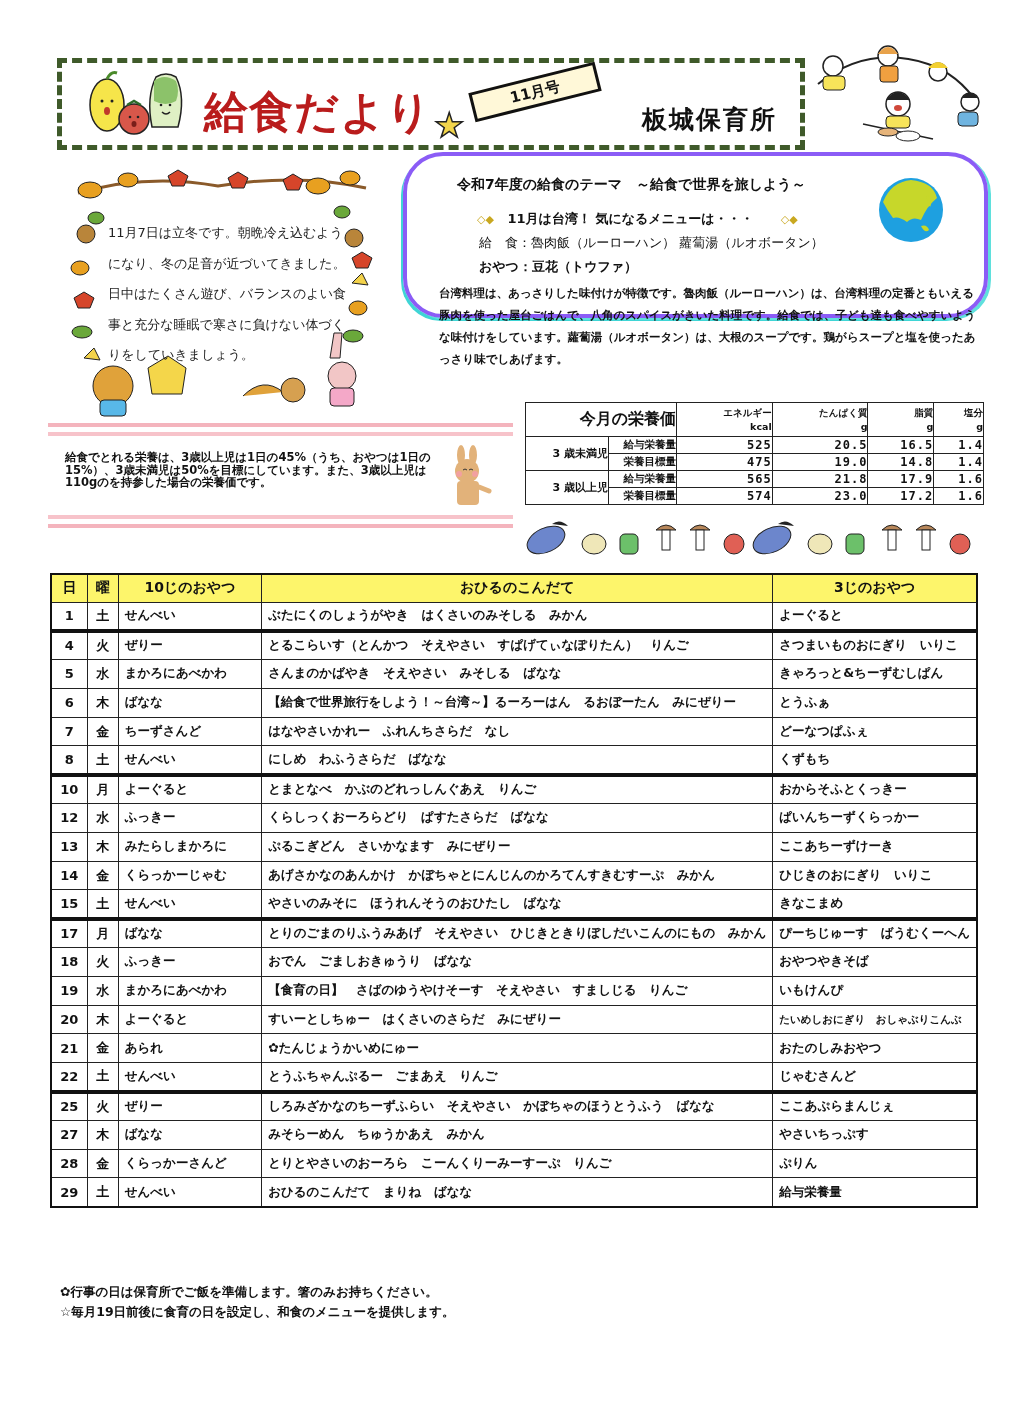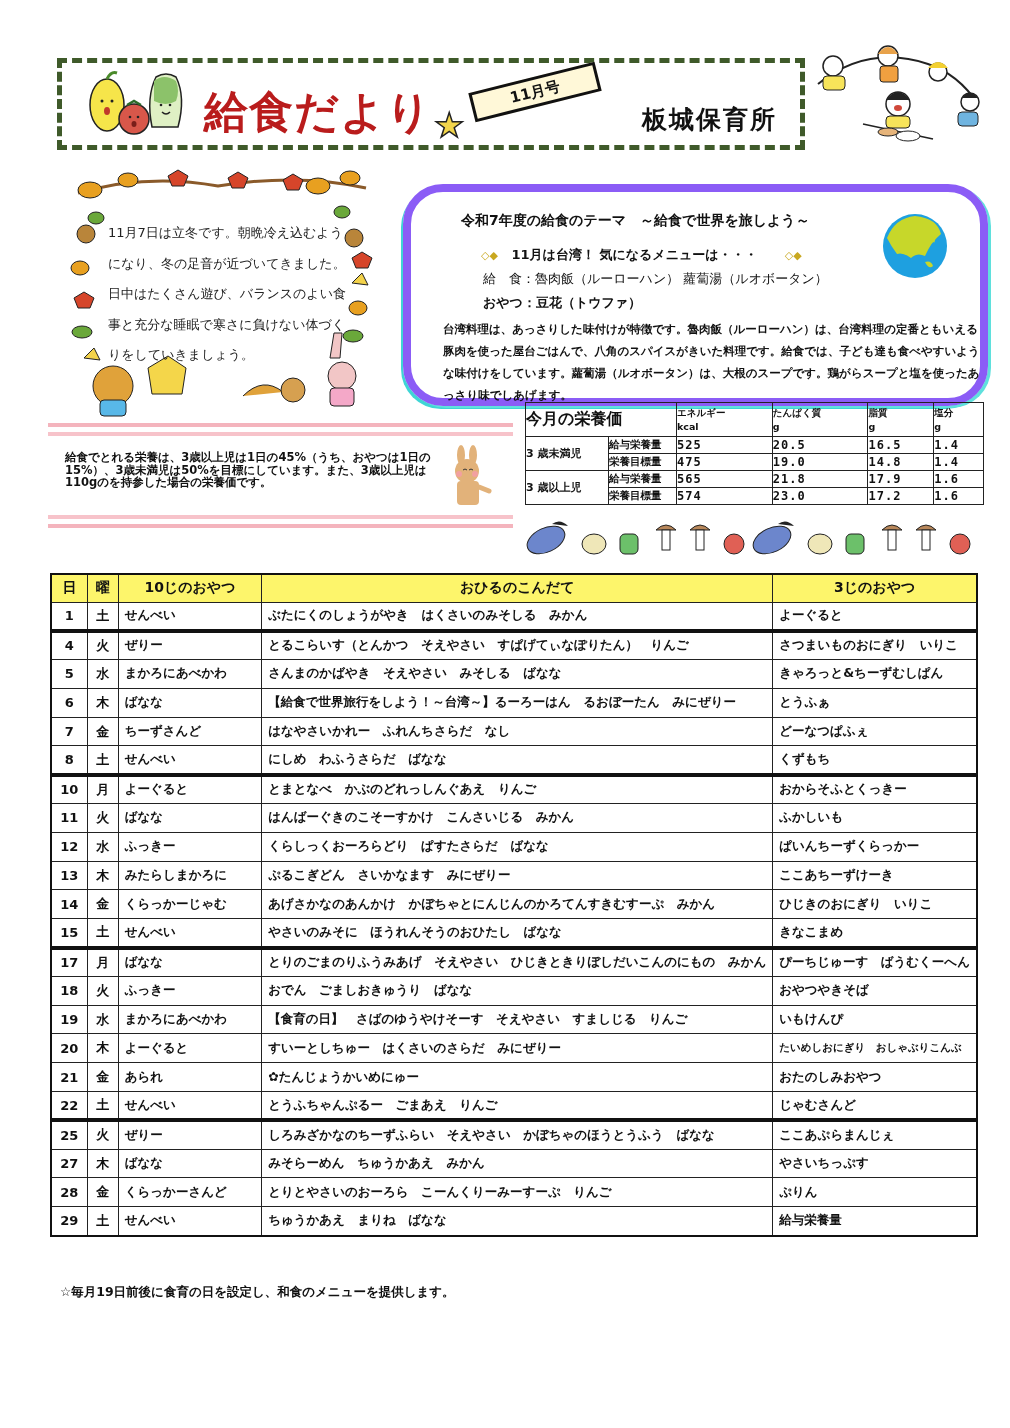--- a/index.html
+++ b/index.html
@@ -27,22 +27,22 @@
 
   
   .greeting-frame { position: absolute; left: 68px; top: 168px; width: 305px; height: 250px; }
   .greeting-text {
     position: absolute; left: 40px; top: 50px; width: 240px;
     font-size: 13px; line-height: 30.5px; color: #222;
   }
 
   
   .theme-box {
-    position: absolute; left: 403px; top: 184px; width: 585px; height: 222px;
-    border: 8px solid #8b5cf6; border-radius: 40px;
+    position: absolute; left: 403px; top: 152px; width: 585px; height: 166px;
+    border: 4px solid #8b5cf6; border-radius: 40px;
     box-shadow: 3px 2px 0 0 #5fe0dd, -2px 3px 0 0 #3fd5d5;
   }
   .theme-title { position: absolute; left: 50px; top: 20px; font-size: 14px; font-weight: bold; }
   .theme-month { position: absolute; left: 70px; top: 54px; font-size: 13px; font-weight: bold; }
   .sparkle-icon { color: #c9a820; font-size: 11px; }
   .theme-lunch { position: absolute; left: 72px; top: 78px; font-size: 13px; font-weight: normal; }
   .theme-snack { position: absolute; left: 72px; top: 102px; font-size: 13px; font-weight: bold; }
   .theme-desc { position: absolute; left: 32px; top: 126px; width: 540px; font-size: 11.5px; font-weight: bold; line-height: 22px; }
   .globe-icon { position: absolute; left: 470px; top: 20px; width: 68px; height: 68px; }
 
@@ -54,21 +54,21 @@
   .nutri-note::before { content: ""; position: absolute; left: 0; right: 0; top: 5px; height: 4px; background: #f7c3ca; }
   .nutri-note::after { content: ""; position: absolute; left: 0; right: 0; bottom: 5px; height: 4px; background: #f7c3ca; }
   .nutri-text { position: absolute; left: 17px; top: 24px; width: 370px; font-size: 11.5px; font-weight: bold; line-height: 12.5px; }
   .rabbit-icon { position: absolute; left: 395px; top: 18px; width: 50px; height: 62px; }
 
   
   table.nutri-table {
     position: absolute; left: 525px; top: 402px; width: 459px; border-collapse: collapse;
     font-size: 11px; font-weight: bold;
   }
-  .nutri-table td, .nutri-table th { border: 1px solid #222; text-align: left; height: 17px; padding: 0; }
+  .nutri-table td, .nutri-table th { border: 1px solid #222; text-align: right; height: 17px; padding: 0; }
   .nutri-table th { font-weight: bold; }
   .nutri-table th.big { font-size: 16px; }
   .nutri-table th.unit { font-size: 9.5px; line-height: 14px; height: 34px; }
   .nutri-table td.age { width: 83px; font-size: 11px; }
   .nutri-table td.kind { width: 68px; font-size: 10.5px; }
   .nutri-table td.val { font-family: "DejaVu Sans Mono", monospace; font-size: 12px; letter-spacing: 1px; }
 
   .veggie-parade { position: absolute; left: 520px; top: 516px; width: 460px; height: 48px; }
 
   
@@ -327,27 +327,20 @@
         <td class="snack3">くずもち</td>
       </tr>
       <tr class="week-start">
         <td class="day">10</td>
         <td class="dow">月</td>
         <td class="snack10">よーぐると</td>
         <td class="lunch">とまとなべ　かぶのどれっしんぐあえ　りんご</td>
         <td class="snack3">おからそふとくっきー</td>
       </tr>
       <tr>
-        <td class="day">11</td>
-        <td class="dow">火</td>
-        <td class="snack10">ばなな</td>
-        <td class="lunch">はんばーぐきのこそーすかけ　こんさいじる　みかん</td>
-        <td class="snack3">ふかしいも</td>
-      </tr>
-      <tr>
         <td class="day">12</td>
         <td class="dow">水</td>
         <td class="snack10">ふっきー</td>
         <td class="lunch">くらしっくおーろらどり　ぱすたさらだ　ばなな</td>
         <td class="snack3">ぱいんちーずくらっかー</td>
       </tr>
       <tr>
         <td class="day">13</td>
         <td class="dow">木</td>
         <td class="snack10">みたらしまかろに</td>
@@ -428,21 +421,22 @@
         <td class="day">28</td>
         <td class="dow">金</td>
         <td class="snack10">くらっかーさんど</td>
         <td class="lunch">とりとやさいのおーろら　こーんくりーみーすーぷ　りんご</td>
         <td class="snack3">ぷりん</td>
       </tr>
       <tr>
         <td class="day">29</td>
         <td class="dow">土</td>
         <td class="snack10">せんべい</td>
-        <td class="lunch">ちゅうかあえ　まりね　ばなな</td>
+        <td class="lunch">おひるのこんだて　まりね　ばなな</td>
         <td class="snack3">給与栄養量</td>
       </tr>
     </tbody>
 </table>
 
 <div class="footnotes">
+  <div>✿行事の日は保育所でご飯を準備します。箸のみお持ちください。</div>
   <div>☆毎月19日前後に食育の日を設定し、和食のメニューを提供します。</div>
 </div>
 
 </body></html>

